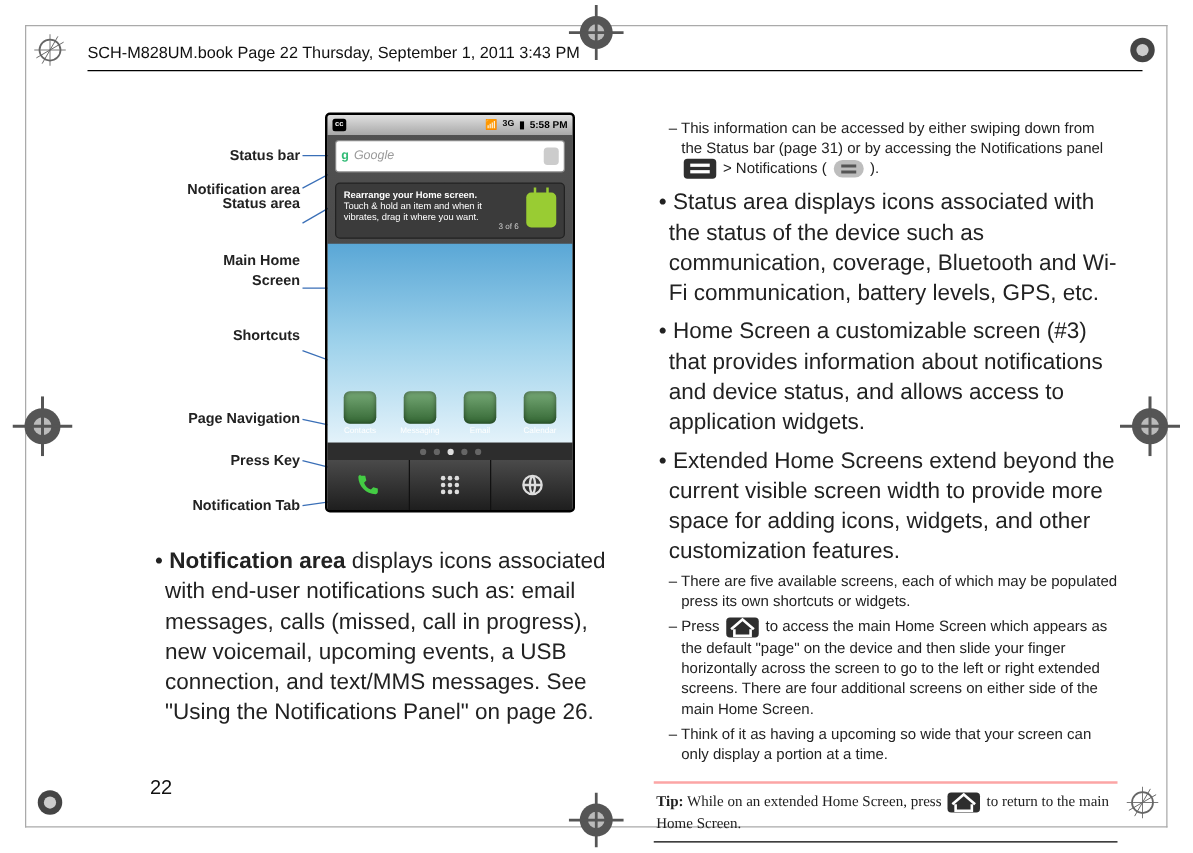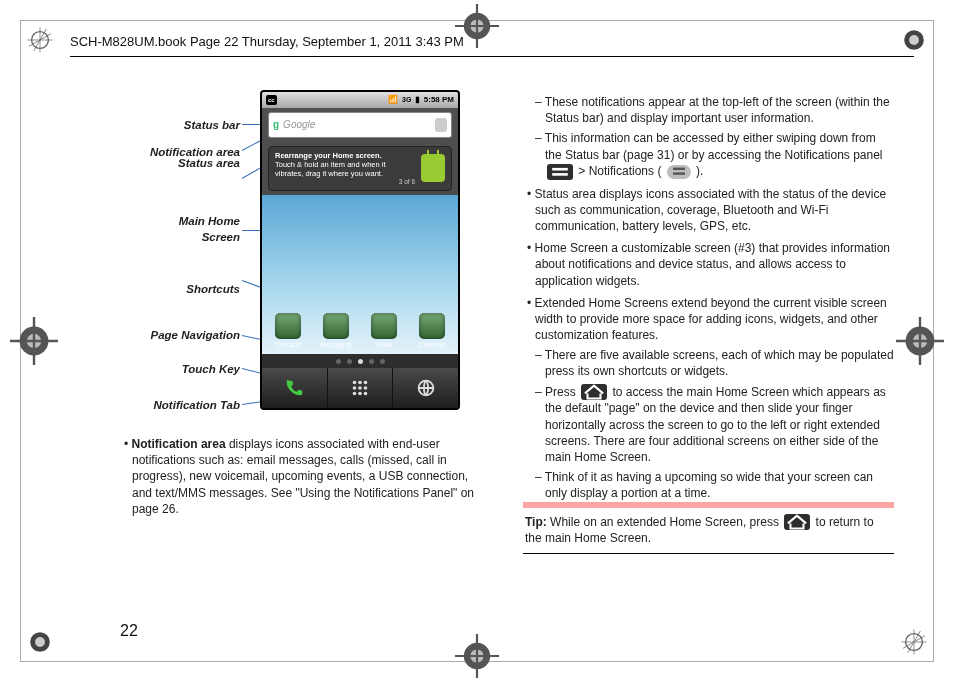--- a/index.html
+++ b/index.html
@@ -83,21 +83,20 @@
     top: 0;
     width: 120px;
   }
   .label-row {
     position: absolute;
     right: 0;
     text-align: right;
     font-weight: bold;
     font-size: 11.5px;
     white-space: nowrap;
-    font-style: italic;
   }
   .phone {
     position: absolute;
     left: 140px;
     top: 0;
     width: 200px;
     height: 320px;
     border: 2px solid #000;
     border-radius: 4px;
     overflow: hidden;
@@ -194,31 +193,32 @@
   .phone .navbar svg{ width:22px;height:22px;}
 
   
   .lead {
     position:absolute;
     height:1px;
     background:#3a6fb7;
   }
 
   
-  .bullet { padding-left: 12px; text-indent: -8px; margin-top:6px; font-size:12px; }
+  .bullet { padding-left: 12px; text-indent: -8px; margin-top:6px; font-size:18px; }
   .bullet::before { content:"• "; }
   .bullet b { font-weight: bold; }
   .sub { padding-left: 22px; text-indent: -10px; margin-top:4px; font-size:12px; }
   .sub::before { content: "– "; }
   .tipbox {
-    border-top:6px solid #fca5a5;
+    border-top:2px solid #fca5a5;
     border-bottom:1px solid #000;
-    margin-top:0;
+    margin-top:14px;
     padding:6px 2px;
     font-size:12px;
+    font-family:Liberation Serif, serif;
   }
   .tipbox b { font-weight:bold; }
   .inline-icon {
     display:inline-block; vertical-align:middle;
     width:26px;height:16px;
     background:#2e2e2e;
     border-radius:3px;
     position:relative;
     margin:0 2px;
   }
@@ -328,25 +328,25 @@
 
 <div class="content">
 
   <div class="col">
     <div class="figure-wrap">
 
       <div class="labels">
         <div class="label-row" style="top:28px">Status bar</div>
         <div class="label-row" style="top:55px">Notification area</div>
         <div class="label-row" style="top:66px">Status area</div>
-        <div class="label-row" style="top:124px; white-space:pre;">Main Home
+        <div class="label-row" style="top:112px; white-space:pre;">Main Home
 Screen</div>
-        <div class="label-row" style="top:192px">Shortcuts</div>
+        <div class="label-row" style="top:172px">Shortcuts</div>
         <div class="label-row" style="top:238px">Page Navigation</div>
-        <div class="label-row" style="top:272px">Touch Key</div>
+        <div class="label-row" style="top:272px">Press Key</div>
         <div class="label-row" style="top:308px">Notification Tab</div>
       </div>
 
       <div class="lead" style="left:122px; top:34px; width:28px;"></div>
       <div class="lead" style="left:122px; top:60px; width:48px; transform-origin:left; transform:rotate(-28deg);"></div>
       <div class="lead" style="left:122px; top:88px; width:120px; transform-origin:left; transform:rotate(-30deg);"></div>
       <div class="lead" style="left:122px; top:140px; width:40px;"></div>
       <div class="lead" style="left:122px; top:190px; width:60px; transform-origin:left; transform:rotate(20deg);"></div>
       <div class="lead" style="left:122px; top:245px; width:90px; transform-origin:left; transform:rotate(12deg);"></div>
       <div class="lead" style="left:122px; top:278px; width:60px; transform-origin:left; transform:rotate(14deg);"></div>
@@ -420,21 +420,20 @@
       </div>
         </div>
     </div>
 
     <div class="bullet">
       <b>Notification area</b><span> displays icons associated with end-user notifications such as: email messages, calls (missed, call in progress), new voicemail, upcoming events, a USB connection, and text/MMS messages. See "Using the Notifications Panel" on page 26.</span>
     </div>
   </div>
 
   <div class="col">
-    <div class="sub">These notifications appear at the top-left of the screen (within the Status bar) and display important user information.</div>
     <div class="sub">
       <span>This information can be accessed by either swiping down from the Status bar (page 31) or by accessing the Notifications panel </span>
       <span class="inline-icon panel"><svg viewBox="0 0 20 12">
             <rect x="4" y="3" width="12" height="2" fill="#fff"></rect>
             <rect x="4" y="7" width="12" height="2" fill="#fff"></rect>
           </svg></span>
       <span> &gt; Notifications ( </span>
       <span class="inline-icon notif"><svg viewBox="0 0 20 12">
             <rect x="5" y="3" width="10" height="2" fill="#555"></rect>
             <rect x="5" y="7" width="10" height="2" fill="#555"></rect>

